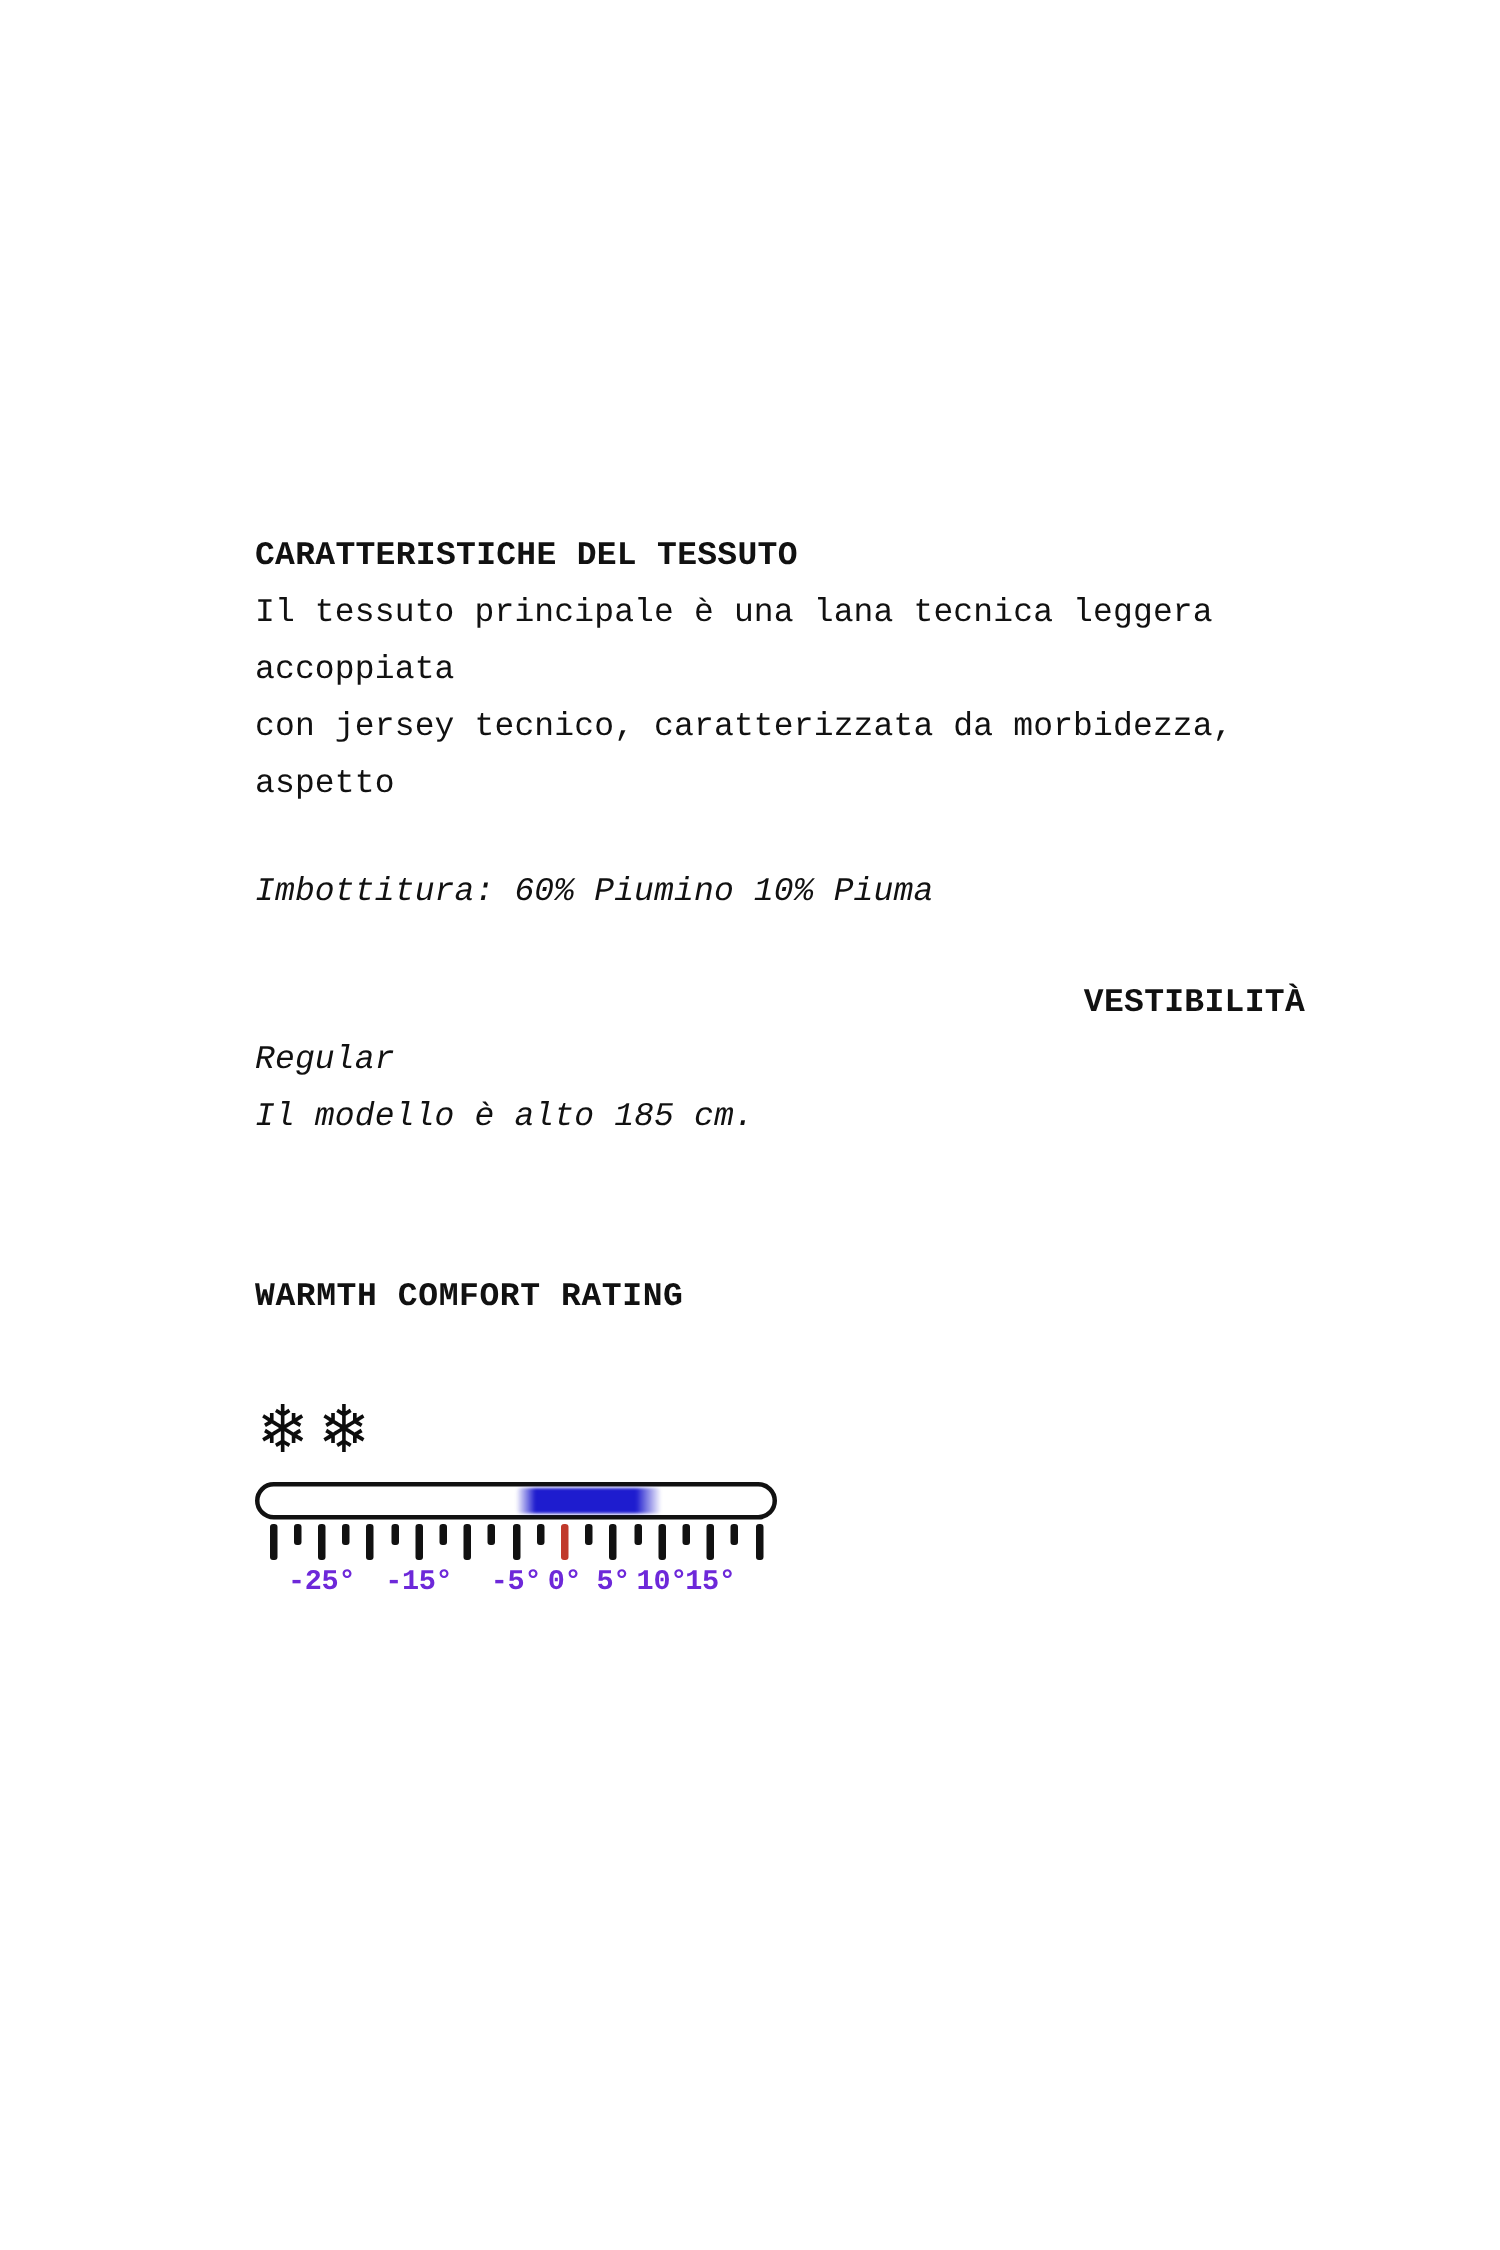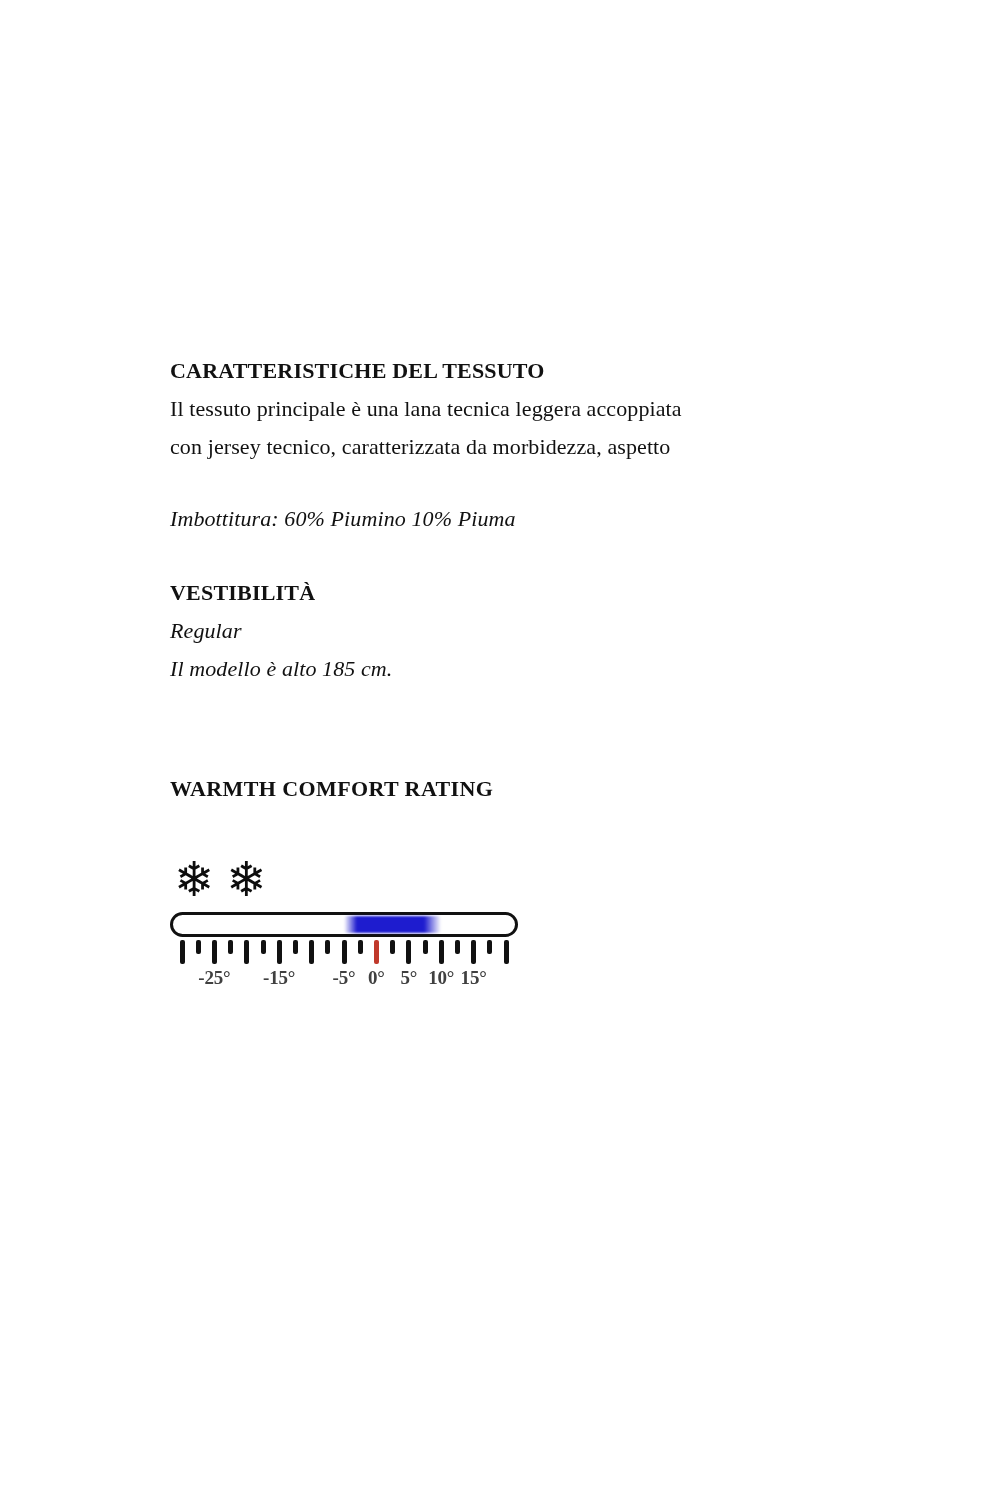--- a/index.html
+++ b/index.html
@@ -2,21 +2,21 @@
 <html><head>
 <meta charset="utf-8">
 <style>
   * { margin: 0; padding: 0; box-sizing: border-box; }
   html, body { background: #ffffff; }
   .page {
     position: relative;
     width: 1000px;
     height: 1312px;
     background: #ffffff;
-    font-family: Liberation Serif, serif;
+    font-family: Liberation Mono, monospace;
     color: #111111;
     overflow: hidden;
   }
   .content {
     position: absolute;
     left: 170px;
     top: 352px;
     width: 700px;
   }
   .heading {
@@ -30,21 +30,21 @@
     line-height: 38px;
     letter-spacing: 0.1px;
   }
   .italicline {
     font-size: 22px;
     line-height: 38px;
     font-style: italic;
     letter-spacing: 0.1px;
   }
   .composition-block { margin-top: 34px; }
-  .fit-heading { margin-top: 36px; }
+  .fit-heading { margin-top: 36px; text-align: right; }
   .warmth-heading { margin-top: 82px; letter-spacing: 0.4px; }
 
   .rating-graphic { margin-top: 0; }
   .snowflake-row {
     margin-top: 46px;
     height: 52px;
     line-height: 52px;
     padding-left: 4px;
     font-size: 48px;
     color: #0d0d0d;
@@ -83,21 +83,21 @@
   }
   .tick.major { height: 24px; }
   .tick-label {
     position: absolute;
     top: 27px;
     transform: translateX(-50%);
     font-size: 19px;
     font-weight: bold;
     letter-spacing: -0.2px;
     white-space: nowrap;
-    color: #404040;
+    color: #6d28d9;
   }
 </style>
 </head>
 <body>
 
 <div class="page">
   <div class="content">
 
     <div class="heading">CARATTERISTICHE DEL TESSUTO</div>
     <div>

